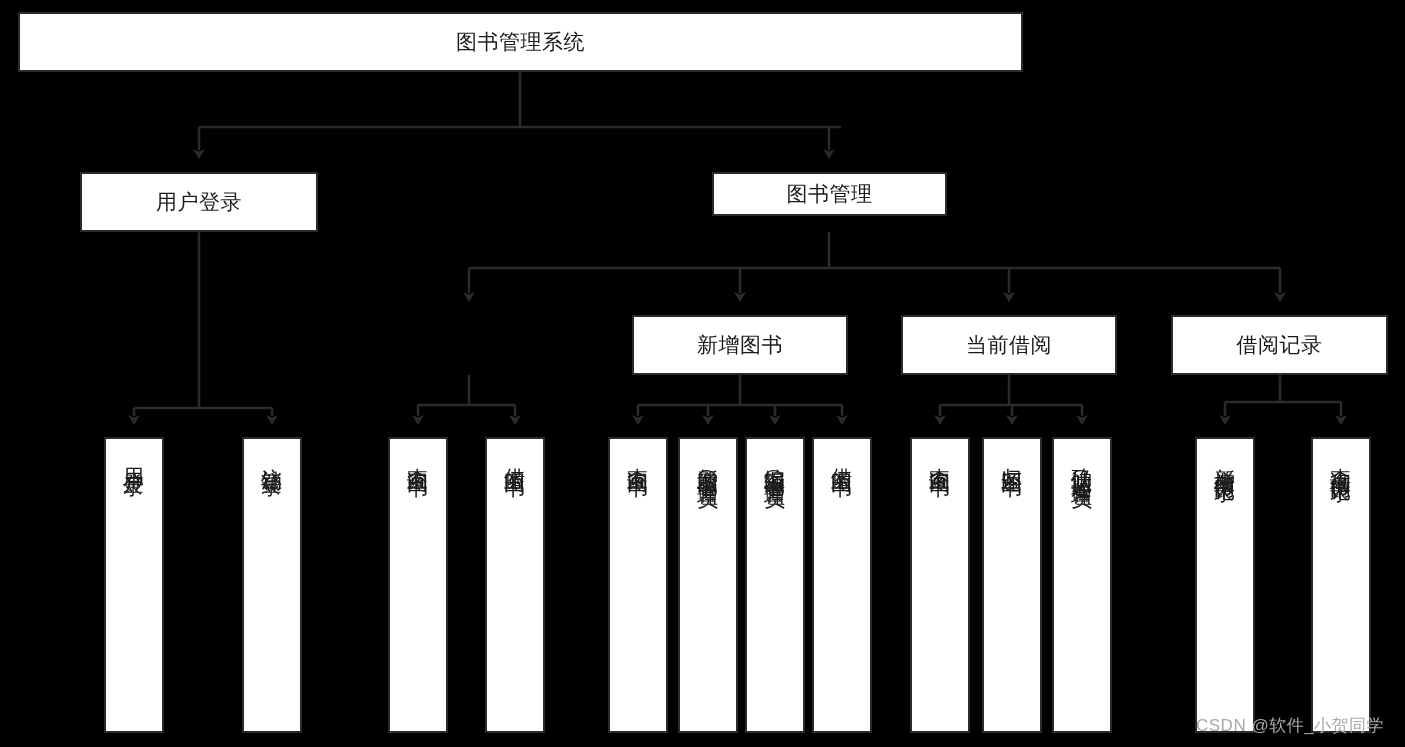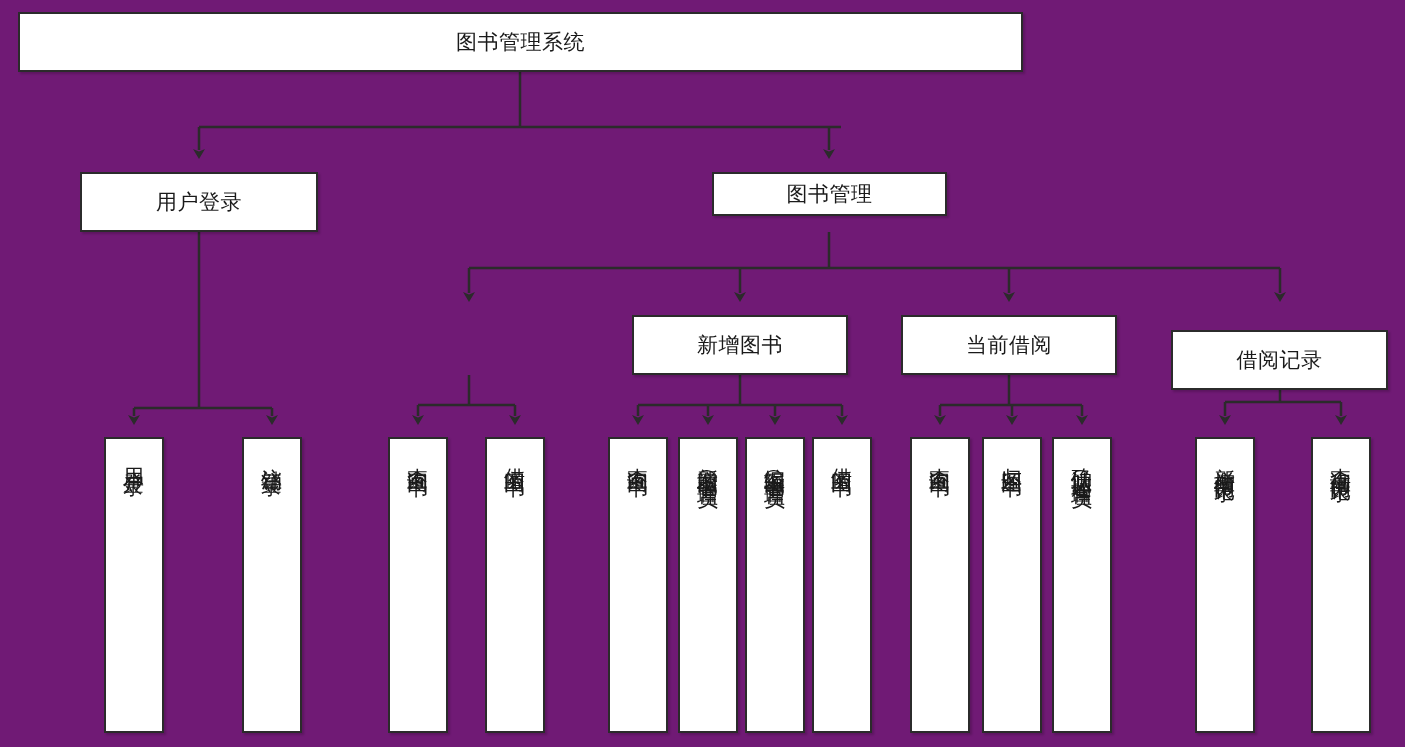--- a/index.html
+++ b/index.html
@@ -7,21 +7,21 @@
     padding: 0;
     background: #ffffff;
   }
   body {
     font-family: "Liberation Sans", "DejaVu Sans", sans-serif;
   }
   #canvas {
     position: relative;
     width: 1405px;
     height: 747px;
-    background: #701a75;
+    background: #000000;
     overflow: hidden;
   }
   svg#wires {
     position: absolute;
     left: 0;
     top: 0;
     width: 1405px;
     height: 747px;
     pointer-events: none;
   }
@@ -129,21 +129,21 @@
   <div class="node" style="left:712px; top:172px; width:235px; height:44px;">
     <span class="label">图书管理</span>
   </div>
 
   <div class="node" style="left:632px; top:315px; width:216px; height:60px;">
     <span class="label">新增图书</span>
   </div>
   <div class="node" style="left:901px; top:315px; width:216px; height:60px;align-items:center;">
     <span class="label">当前借阅</span>
   </div>
-  <div class="node" style="left:1171px; top:315px; width:217px; height:60px;margin-top:15px;">
+  <div class="node" style="left:1171px; top:315px; width:217px; height:60px;">
     <span class="label">借阅记录</span>
   </div>
 
   <div class="node leaf" style="left:104px; top:437px; width:60px; height:296px;">
     <span class="label">用户登录</span>
   </div>
   <div class="node leaf" style="left:242px; top:437px; width:60px; height:296px;">
     <span class="label">注销登录</span>
   </div>
   <div class="node leaf" style="left:388px; top:437px; width:60px; height:296px;">
@@ -173,14 +173,15 @@
   <div class="node leaf" style="left:1052px; top:437px; width:60px; height:296px;">
     <span class="label">确认归还（管理员）</span>
   </div>
   <div class="node leaf" style="left:1195px; top:437px; width:60px; height:296px;">
     <span class="label">新增借阅记录</span>
   </div>
   <div class="node leaf" style="left:1311px; top:437px; width:60px; height:296px;">
     <span class="label">查询借阅记录</span>
   </div>
 
+  <div class="watermark" style="left:1196px; top:714px;">CSDN @软件_小贺同学</div>
 
 </div>
 
 </body></html>

